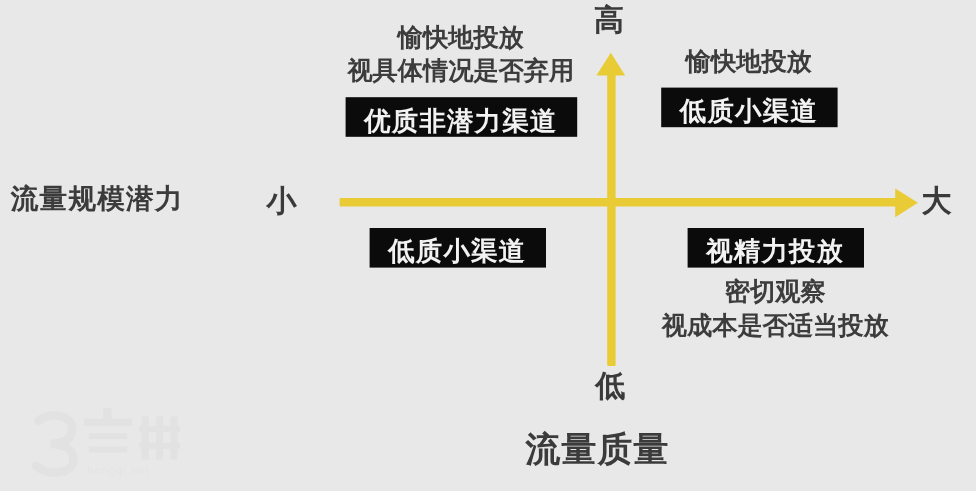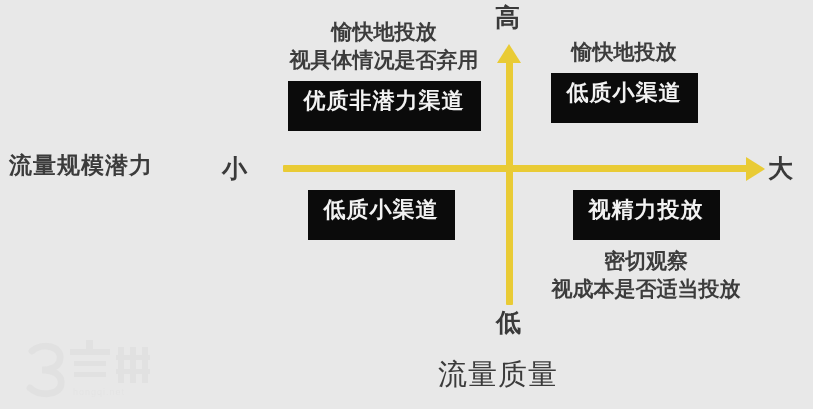--- a/index.html
+++ b/index.html
@@ -81,21 +81,21 @@
     font-weight: 700;
     color: #3b3b3b;
     letter-spacing: 1px;
     white-space: nowrap;
   }
   #x-axis-title {
     position: absolute;
     left: 438px;
     top: 355px;
     font-size: 29px;
-    font-weight: 400;
+    font-weight: 700;
     color: #3b3b3b;
     letter-spacing: 1px;
     white-space: nowrap;
   }
 
   .quadrant {
     position: absolute;
     text-align: center;
     white-space: nowrap;
   }
@@ -106,21 +106,21 @@
     line-height: 1.33;
     white-space: nowrap;
   }
   .chip {
     display: inline-block;
     background: #0b0b0b;
     color: #f2f2f2;
     font-size: 22px;
     font-weight: 700;
     line-height: 1;
-    padding: 9px 16px 19px 16px;
+    padding: 9px 16px 2px 16px;
     letter-spacing: 1px;
     white-space: nowrap;
   }
 
   
   #q-top-left    { left: 268px; top: 18px;  width: 232px; }
   #q-top-right   { left: 520px; top: 38px;  width: 208px; }
   #q-bottom-left { left: 262px; top: 190px; width: 238px; }
   #q-bottom-right{ left: 512px; top: 190px; width: 268px; }
 

